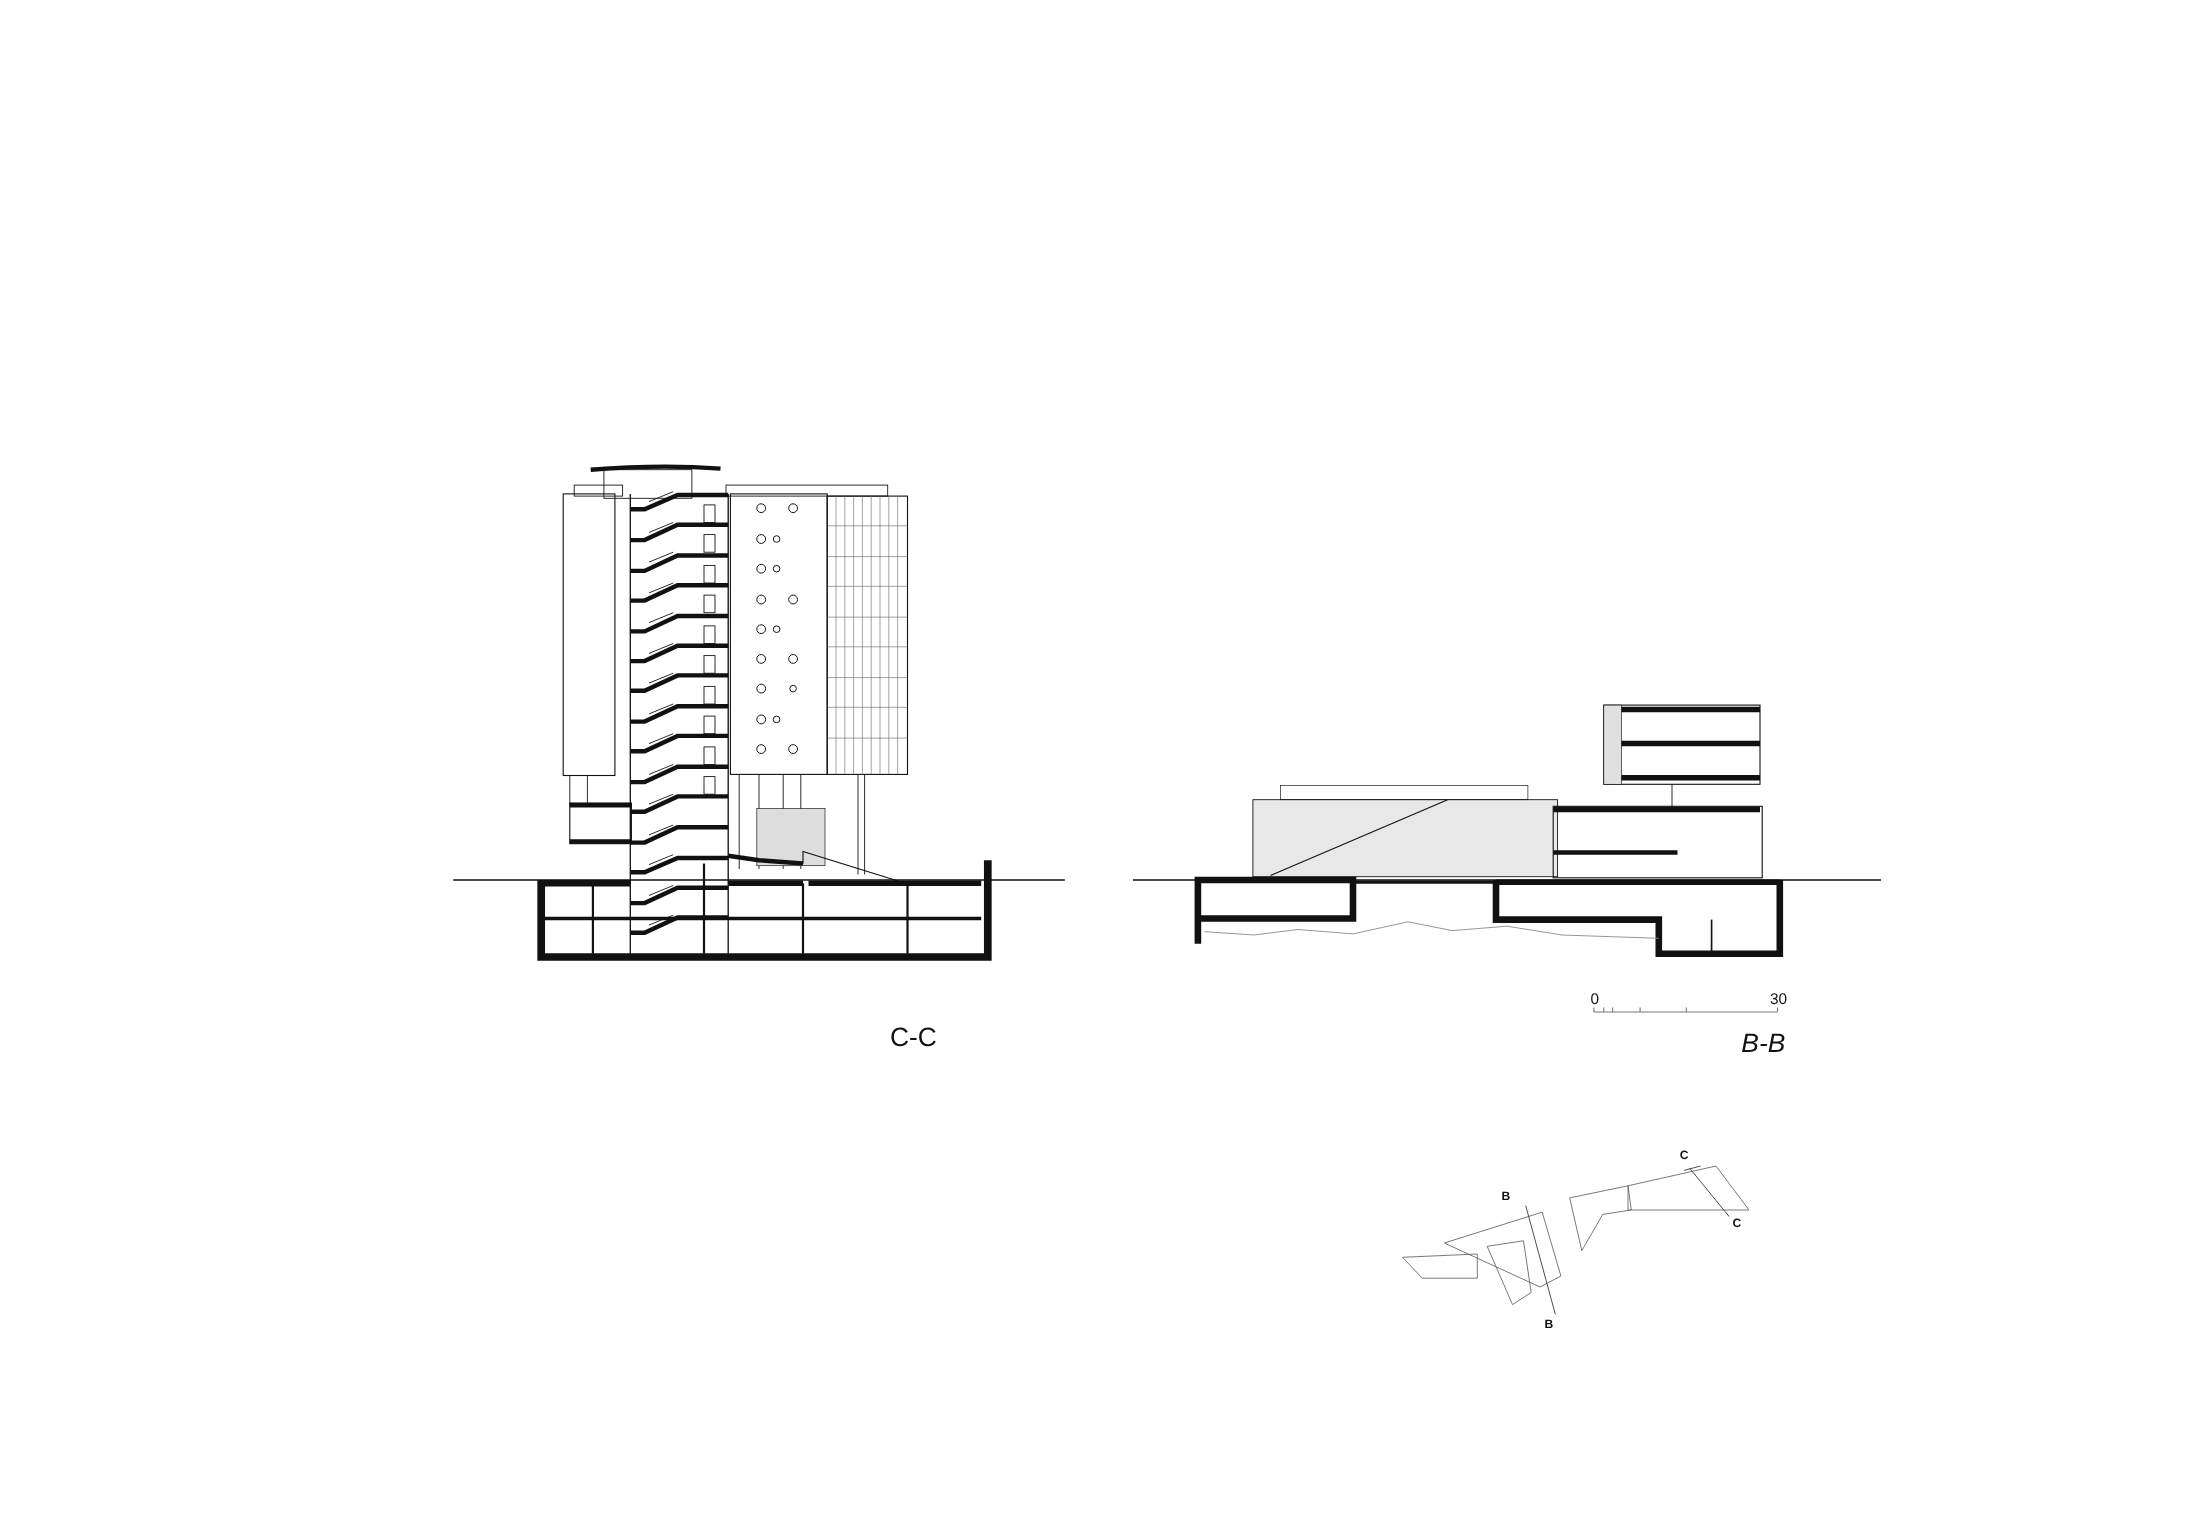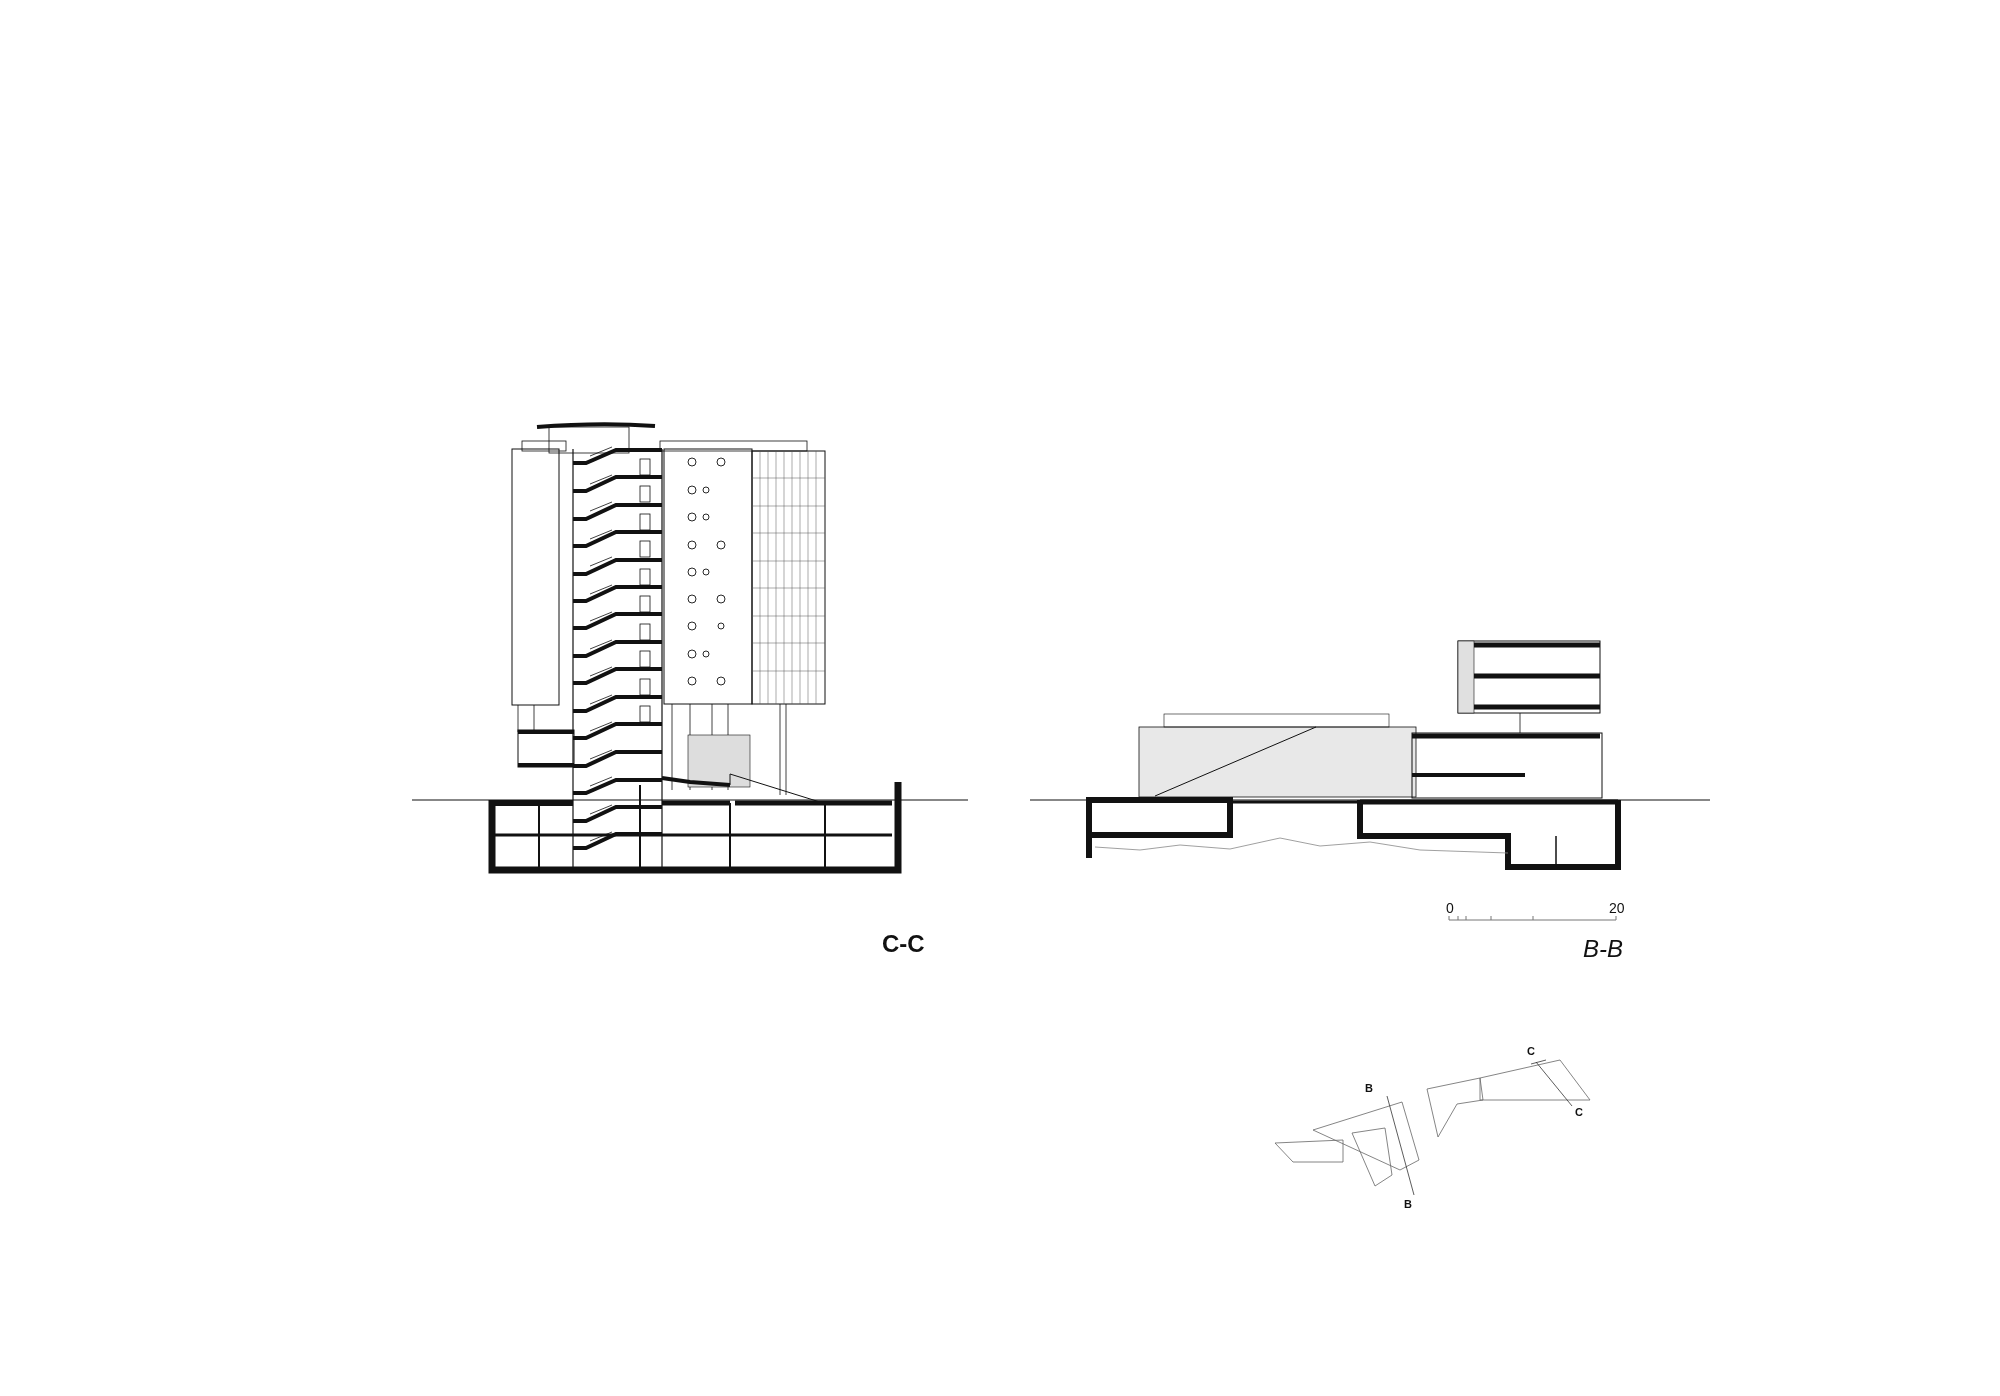--- a/index.html
+++ b/index.html
@@ -191,22 +191,22 @@
     <path d="M1313 1130 L1402 1102 L1419 1160 L1400 1170 Z"></path>
     <path d="M1352 1133 L1385 1128 L1392 1175 L1375 1186 Z"></path>
     <path d="M1427 1089 L1480 1078 L1483 1100 L1457 1104 L1438 1137 Z"></path>
     <path d="M1480 1078 L1560 1060 L1590 1100 L1530 1100 L1480 1100 Z"></path>
     <path d="M1531 1064 L1546 1060" stroke="#333"></path>
     <line x1="1387" y1="1096" x2="1414" y2="1195" stroke="#333"></line>
     <line x1="1536" y1="1062" x2="1572" y2="1106" stroke="#333"></line>
   </g>
 </svg>
 
-<div class="label section-title" style="left:882px; top:930px;font-weight:bold;">C-C</div>
+<div class="label section-title" style="left:809px; top:930px;">C-C</div>
 <div class="label section-title" style="left:1583px; top:935px;font-style:italic;">B-B</div>
 
 <div class="label scale-num" style="left:1446px; top:900px;">0</div>
-<div class="label scale-num" style="left:1609px; top:900px;">20</div>
+<div class="label scale-num" style="left:1609px; top:900px;">30</div>
 
 <div class="label key-letter" style="left:1365px; top:1082px;">B</div>
 <div class="label key-letter" style="left:1404px; top:1198px;">B</div>
 <div class="label key-letter" style="left:1527px; top:1045px;">C</div>
 <div class="label key-letter" style="left:1575px; top:1106px;">C</div>
 
 </body></html>

